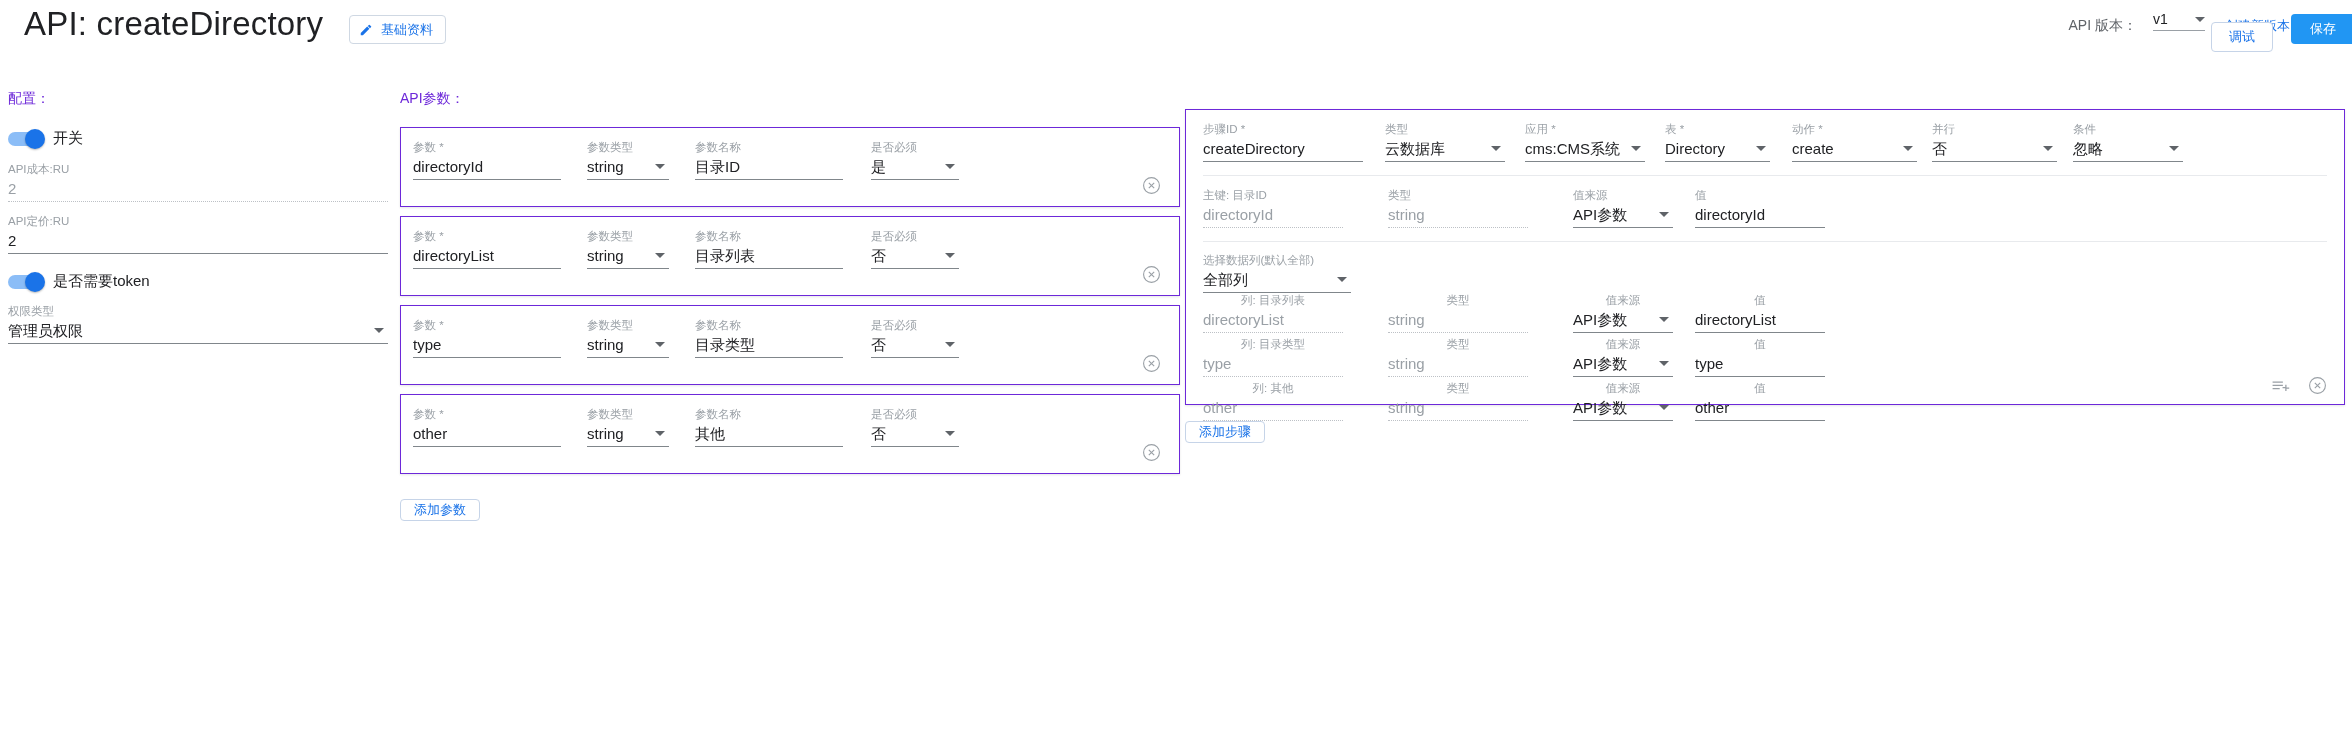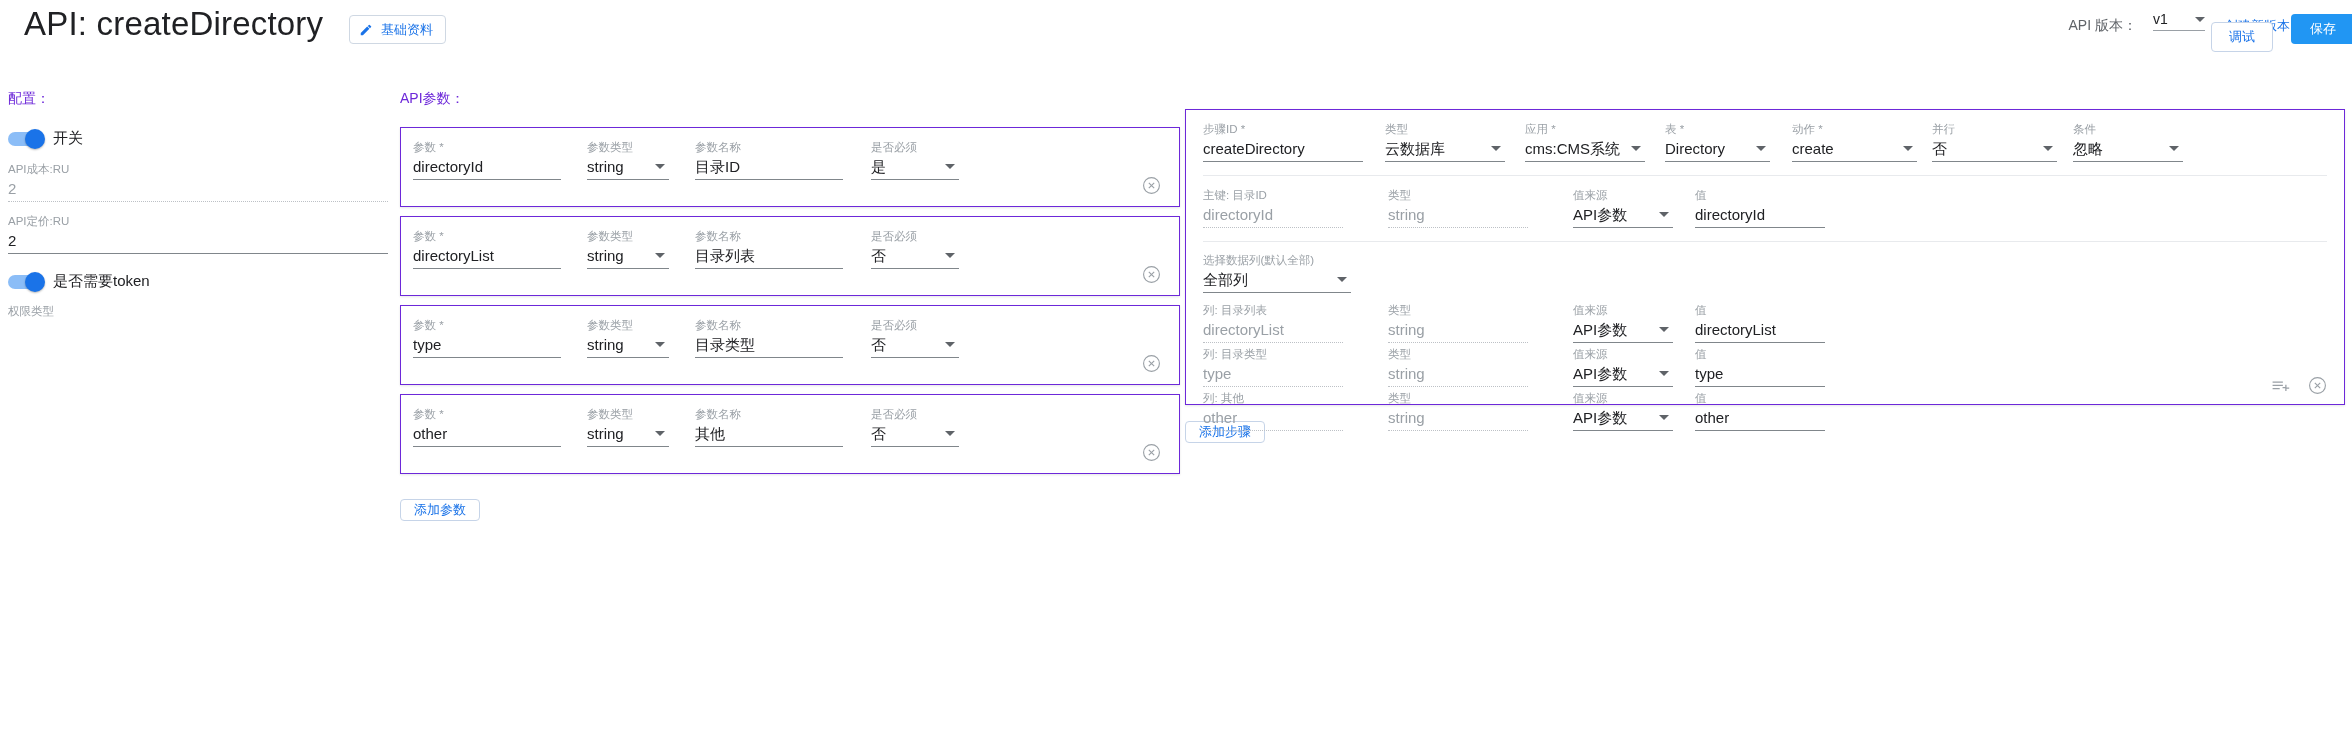--- a/index.html
+++ b/index.html
@@ -180,20 +180,24 @@
     <div class="toggle-row" style="margin-top:18px;">
       <span class="switch">
         <span class="track"></span>
         <span class="thumb"></span>
       </span>
       <span class="toggle-label">是否需要token</span>
     </div>
 
     <div class="fld sel" style="margin-top:13px;">
       <div class="flabel">权限类型</div>
+      <div class="fvalue">
+        <span>管理员权限</span>
+        <span class="caret"></span>
+      </div>
     </div>
   </div>
 
   <div class="col-params">
     <div class="col-title">API参数：</div>
     <div id="paramCards" style="margin-top:19px;">
         <div class="card" style="padding: 12px 0px 0px 12px; height: 80px; margin-bottom: 9px; position: relative;">
           <div style="display: flex; align-items: flex-start;">
             <div class="fld" style="width: 148px; margin-left: 0px;">
               <div class="flabel">参数 *</div>
@@ -427,21 +431,21 @@
       <div class="divider" style="margin:13px 0 0 0;"></div>
 
       <div class="fld sel" style="width:148px; margin-top:11px;">
         <div class="flabel">选择数据列(默认全部)</div>
         <div class="fvalue">
           <span>全部列</span>
           <span class="caret"></span>
         </div>
       </div>
 
-      <div id="colRows" style="margin-top:10px;">
+      <div id="colRows" style="text-align:center;">
           <div style="margin-bottom: 4px;">
             <div style="display: flex; align-items: flex-start;">
               <div class="fld disabled" style="width: 140px; margin-left: 0px;">
                 <div class="flabel">列: 目录列表</div>
                 <div class="fvalue">
                   <span>directoryList</span>
                 </div>
               </div>
               <div class="fld disabled" style="width: 140px; margin-left: 45px;">
                 <div class="flabel">类型</div>

